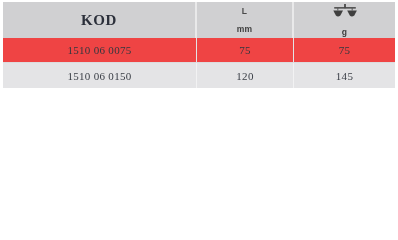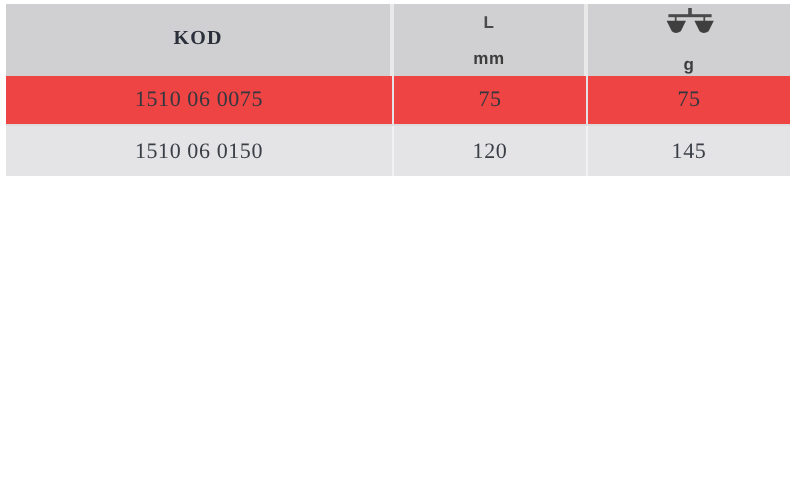--- a/index.html
+++ b/index.html
@@ -53,21 +53,21 @@
     overflow: hidden;
   }
 
   .col-kod { width: 194px; }
   .col-l   { width: 97px; }
   .col-w   { width: 101px; }
 
   .kod-label {
     font-family: "Liberation Serif", serif;
     font-weight: bold;
-    font-size: 10px;
+    font-size: 15px;
     letter-spacing: 0.6px;
     color: #2b2f3a;
     line-height: 1;
   }
 
   .unit-top {
     font-family: "Liberation Sans", sans-serif;
     font-weight: bold;
     font-size: 8.5px;
     color: #4a4a4a;

